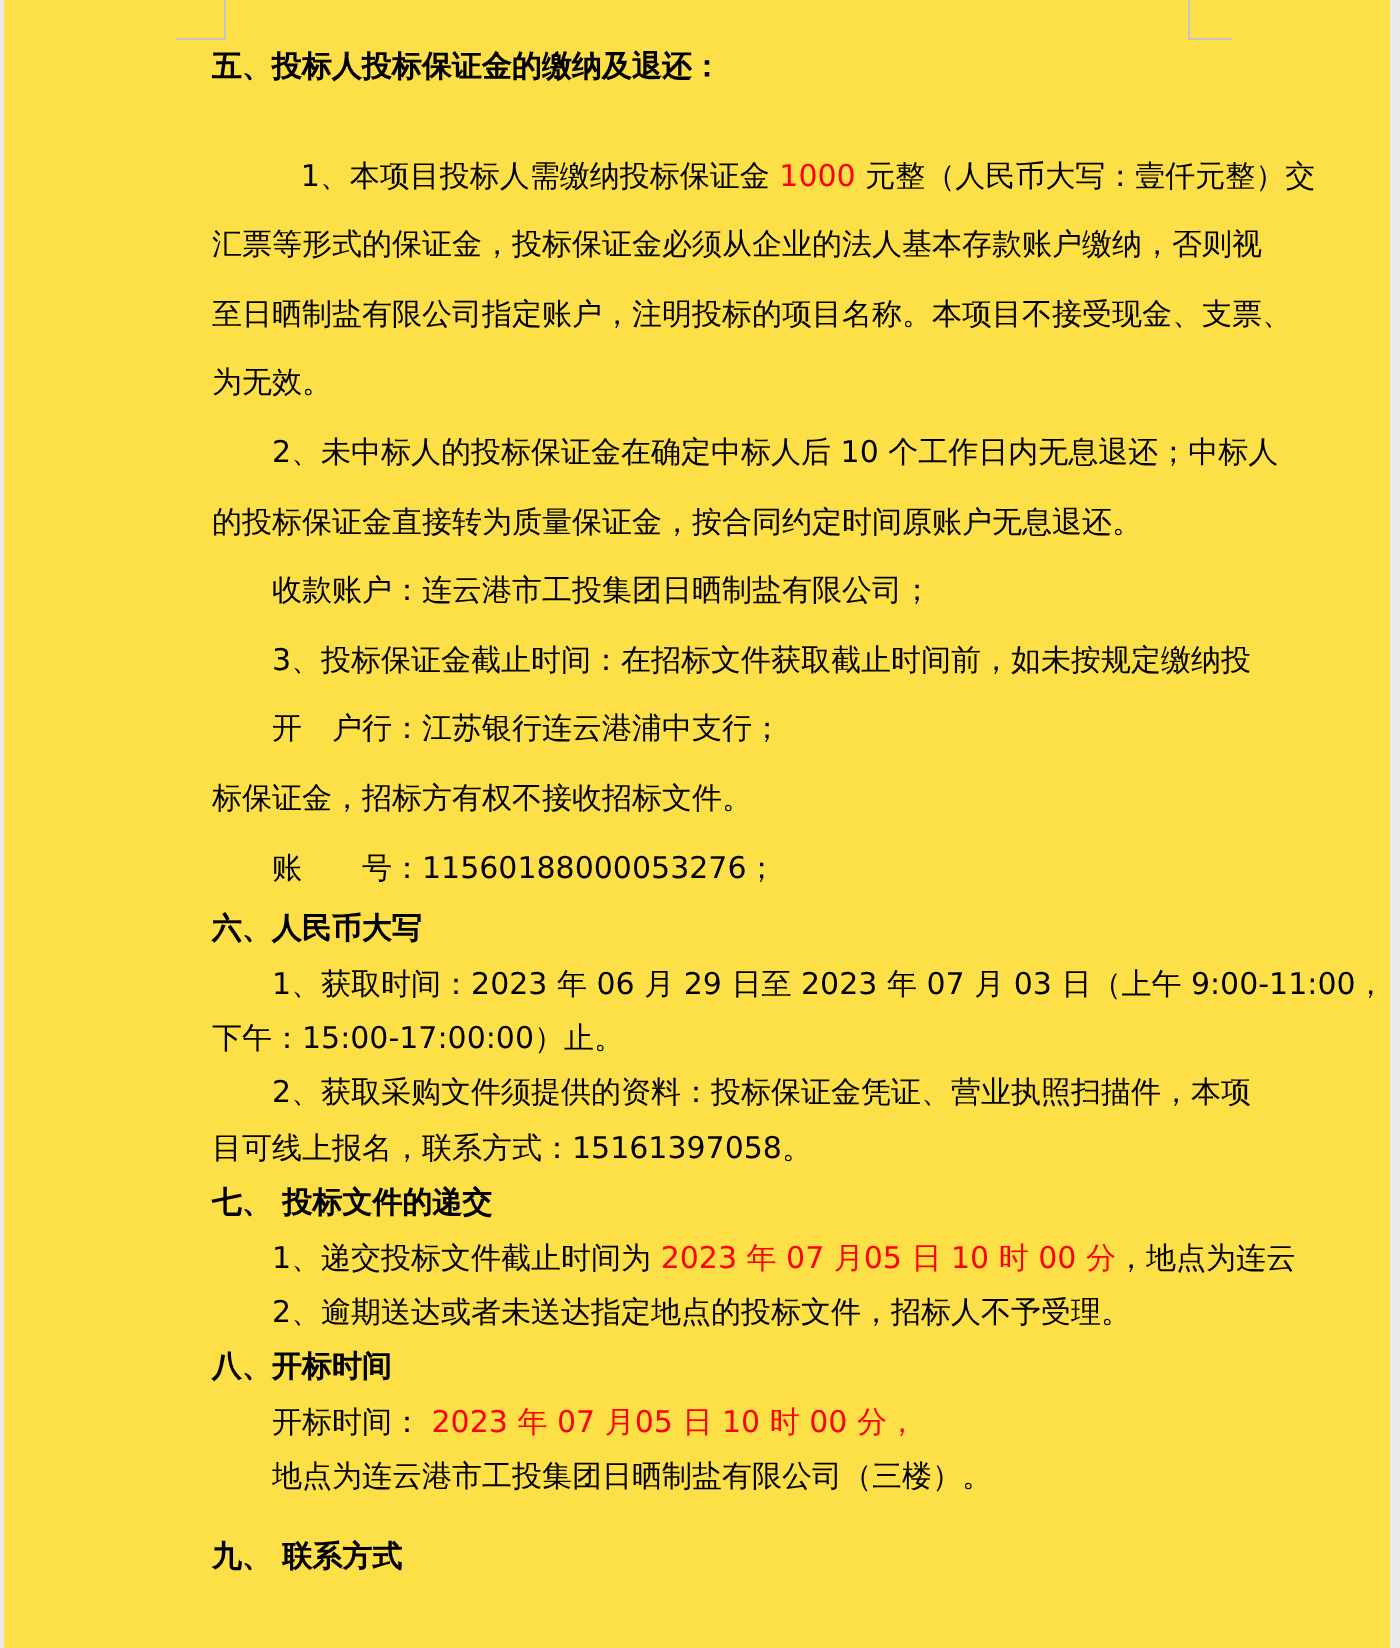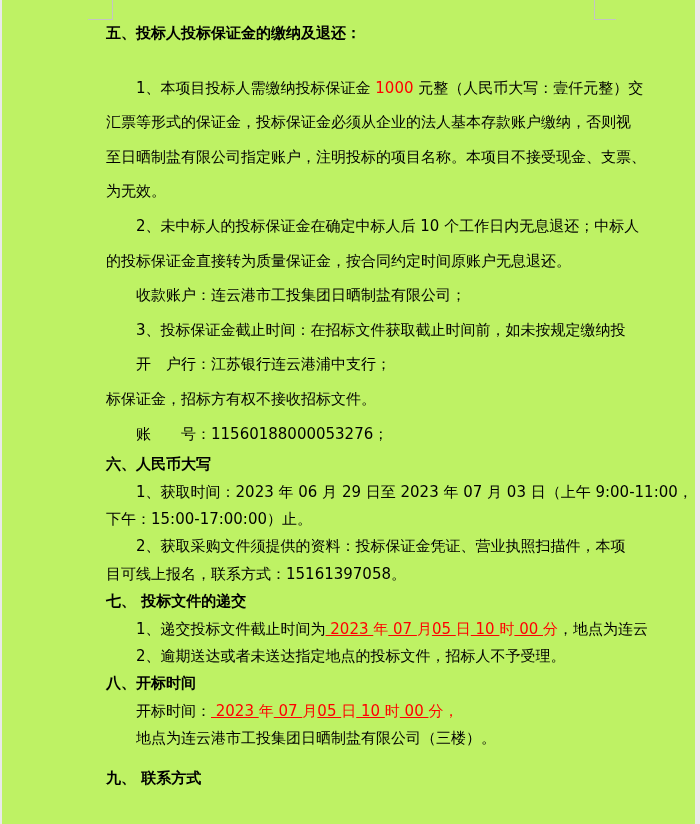--- a/index.html
+++ b/index.html
@@ -5,44 +5,44 @@
   html,body{margin:0;padding:0;}
   body{
     width:700px;height:824px;
     background:#e9e9e9;
     overflow:hidden;
     font-family:"DejaVu Sans","Liberation Sans",sans-serif;
     position:relative;
   }
   .paper{
     position:absolute;left:2px;top:0;width:693px;height:824px;
-    background:#bef264;
+    background:#fde047;
   }
   .crop-mark{position:absolute;}
   .crop-mark.left{
     left:86px;top:0;width:24px;height:19px;
     border-right:1px solid #c4c4c4;border-bottom:1px solid #c4c4c4;
   }
   .crop-mark.right{
     left:592px;top:0;width:21px;height:19px;
     border-left:1px solid #c4c4c4;border-bottom:1px solid #c4c4c4;
   }
   .content{
     position:absolute;left:104px;top:16px;width:566px;
     color:#000;font-size:15px;
   }
   .part-a .line{line-height:34.6px;}
   .part-b .line{line-height:27.4px;}
   .line{white-space:nowrap;}
   .line.indent{padding-left:30px;}
   .line.bold{font-weight:bold;}
-  .part-a .line.gap{margin-top:20px;}
+  .part-a .line.gap{margin-top:20px;text-align:center;}
   .part-b .line.gap{margin-top:12px;}
   .seg-red{color:#ff0000;}
-  .seg-redu{color:#ff0000;text-decoration:underline;}
+  .seg-redu{color:#ff0000;}
   .seg-u{}
 </style>
 </head>
 <body>
 
 <div class="paper">
   <div class="crop-mark left"></div>
   <div class="crop-mark right"></div>
   <div class="content">
     <div class="part-a" id="part-a">

